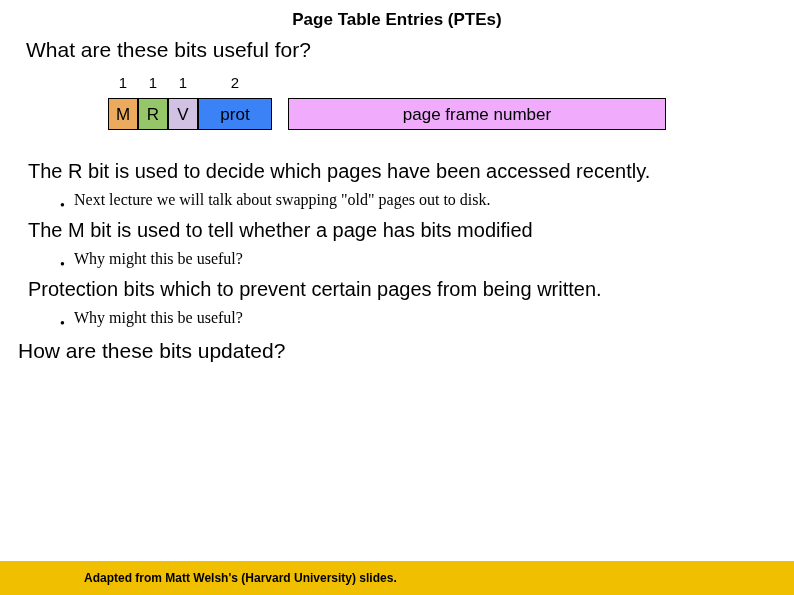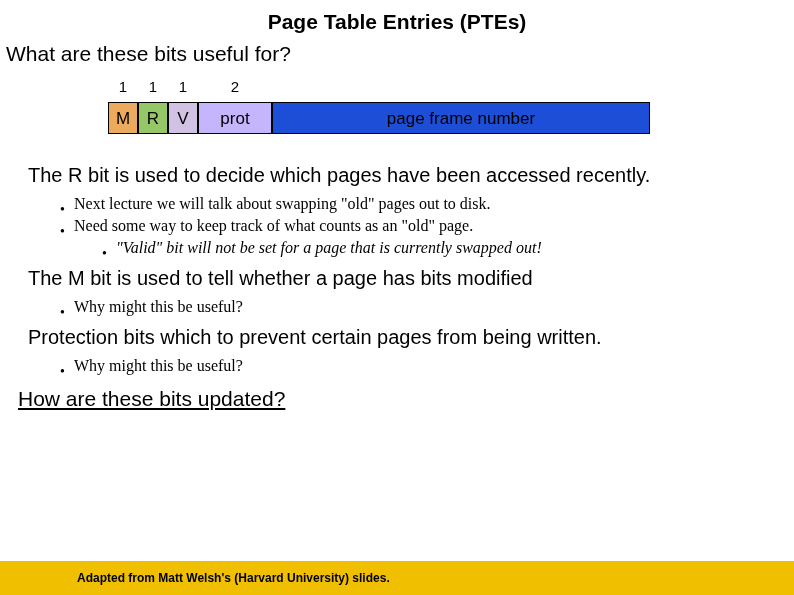--- a/index.html
+++ b/index.html
@@ -6,28 +6,28 @@
   body {
     width: 794px;
     height: 595px;
     font-family: Arial, Helvetica, sans-serif;
     background: #fff;
     position: relative;
     overflow: hidden;
   }
   .title {
     text-align: center;
-    font-size: 21px;
+    font-size: 17px;
     font-weight: bold;
     padding-top: 10px;
     padding-bottom: 8px;
   }
   .subtitle {
     font-size: 21px;
-    padding-left: 6px;
+    padding-left: 26px;
     padding-bottom: 10px;
   }
   .pte-diagram {
     margin-left: 108px;
     margin-bottom: 30px;
   }
   .pte-widths {
     display: flex;
   }
   .pte-widths div {
@@ -45,33 +45,32 @@
     text-align: center;
     font-size: 17px;
     border: 1px solid #000;
   }
   .w-bit { width: 30px; }
   .w-prot { width: 74px; }
   .w-pfn { width: 378px; }
   .c-m { background: #ebaa5d; }
   .c-r { background: #95c668; }
   .c-v { background: #d1c1e2; }
-  .c-prot { background: #c4b5fd; }
-  .c-pfn { background: #1d4ed8; }
+  .c-prot { background: #3b82f6; }
+  .c-pfn { background: #f0abfc; margin-left: 16px; }
   .body-text {
     font-size: 20px;
     padding-left: 28px;
     margin-top: 8px;
     margin-bottom: 6px;
   }
   .question-text {
     font-size: 21px;
     padding-left: 18px;
     margin-top: 10px;
-    text-decoration: underline;
   }
   ul.l1 {
     list-style: none;
     padding-left: 60px;
   }
   ul.l1 > li {
     font-size: 16px;
     line-height: 22px;
     position: relative;
     padding-left: 14px;
@@ -108,21 +107,21 @@
     position: absolute;
     left: 0;
     bottom: 0;
     width: 794px;
     height: 34px;
     background: #f0c000;
   }
   .attribution {
     position: absolute;
     bottom: 10px;
-    left: 77px;
+    left: 84px;
     font-size: 12px;
     font-weight: bold;
     color: #000;
   }
 </style>
 </head>
 <body>
 
 <div class="title">Page Table Entries (PTEs)</div>
 <div class="subtitle">What are these bits useful for?</div>
@@ -139,25 +138,20 @@
     <div class="w-bit c-r">R</div>
     <div class="w-bit c-v">V</div>
     <div class="w-prot c-prot">prot</div>
     <div class="w-pfn c-pfn">page frame number</div>
   </div>
 </div>
 
 <div class="body-text">The R bit is used to decide which pages have been accessed recently.</div>
 <ul class="l1">
   <li><span>Next lecture we will talk about swapping "old" pages out to disk.</span></li>
-  <li><span>Need some way to keep track of what counts as an "old" page.</span>
-    <ul class="l2">
-      <li><span>"Valid" bit will not be set for a page that is currently swapped out!</span></li>
-    </ul>
-  </li>
 </ul>
 
 <div class="body-text">The M bit is used to tell whether a page has bits modified</div>
 <ul class="l1">
   <li><span>Why might this be useful?</span></li>
 </ul>
 
 <div class="body-text">Protection bits which to prevent certain pages from being written.</div>
 <ul class="l1">
   <li><span>Why might this be useful?</span></li>

